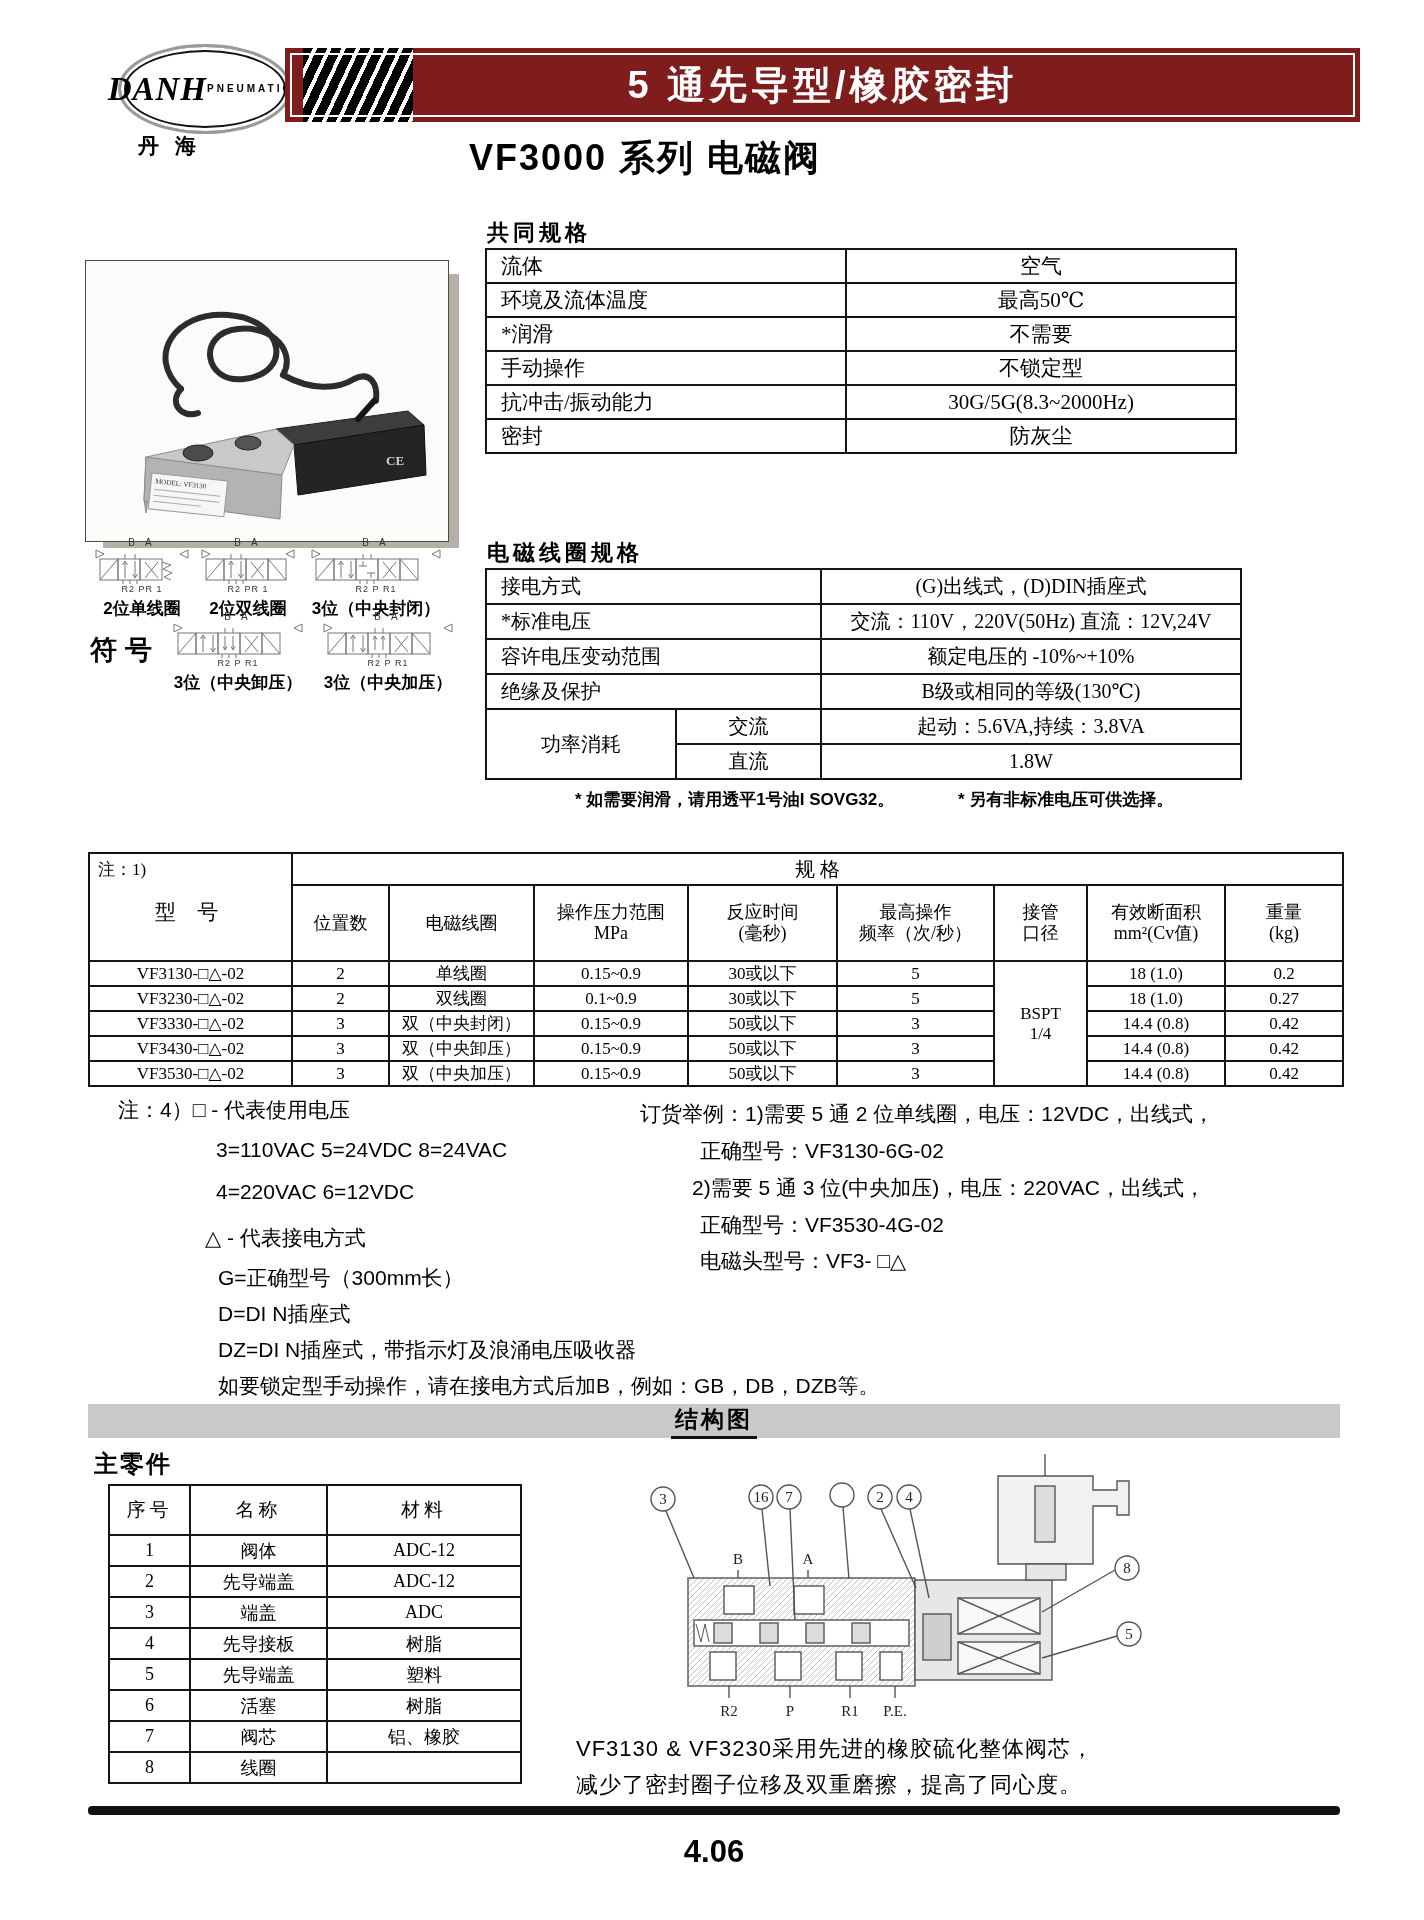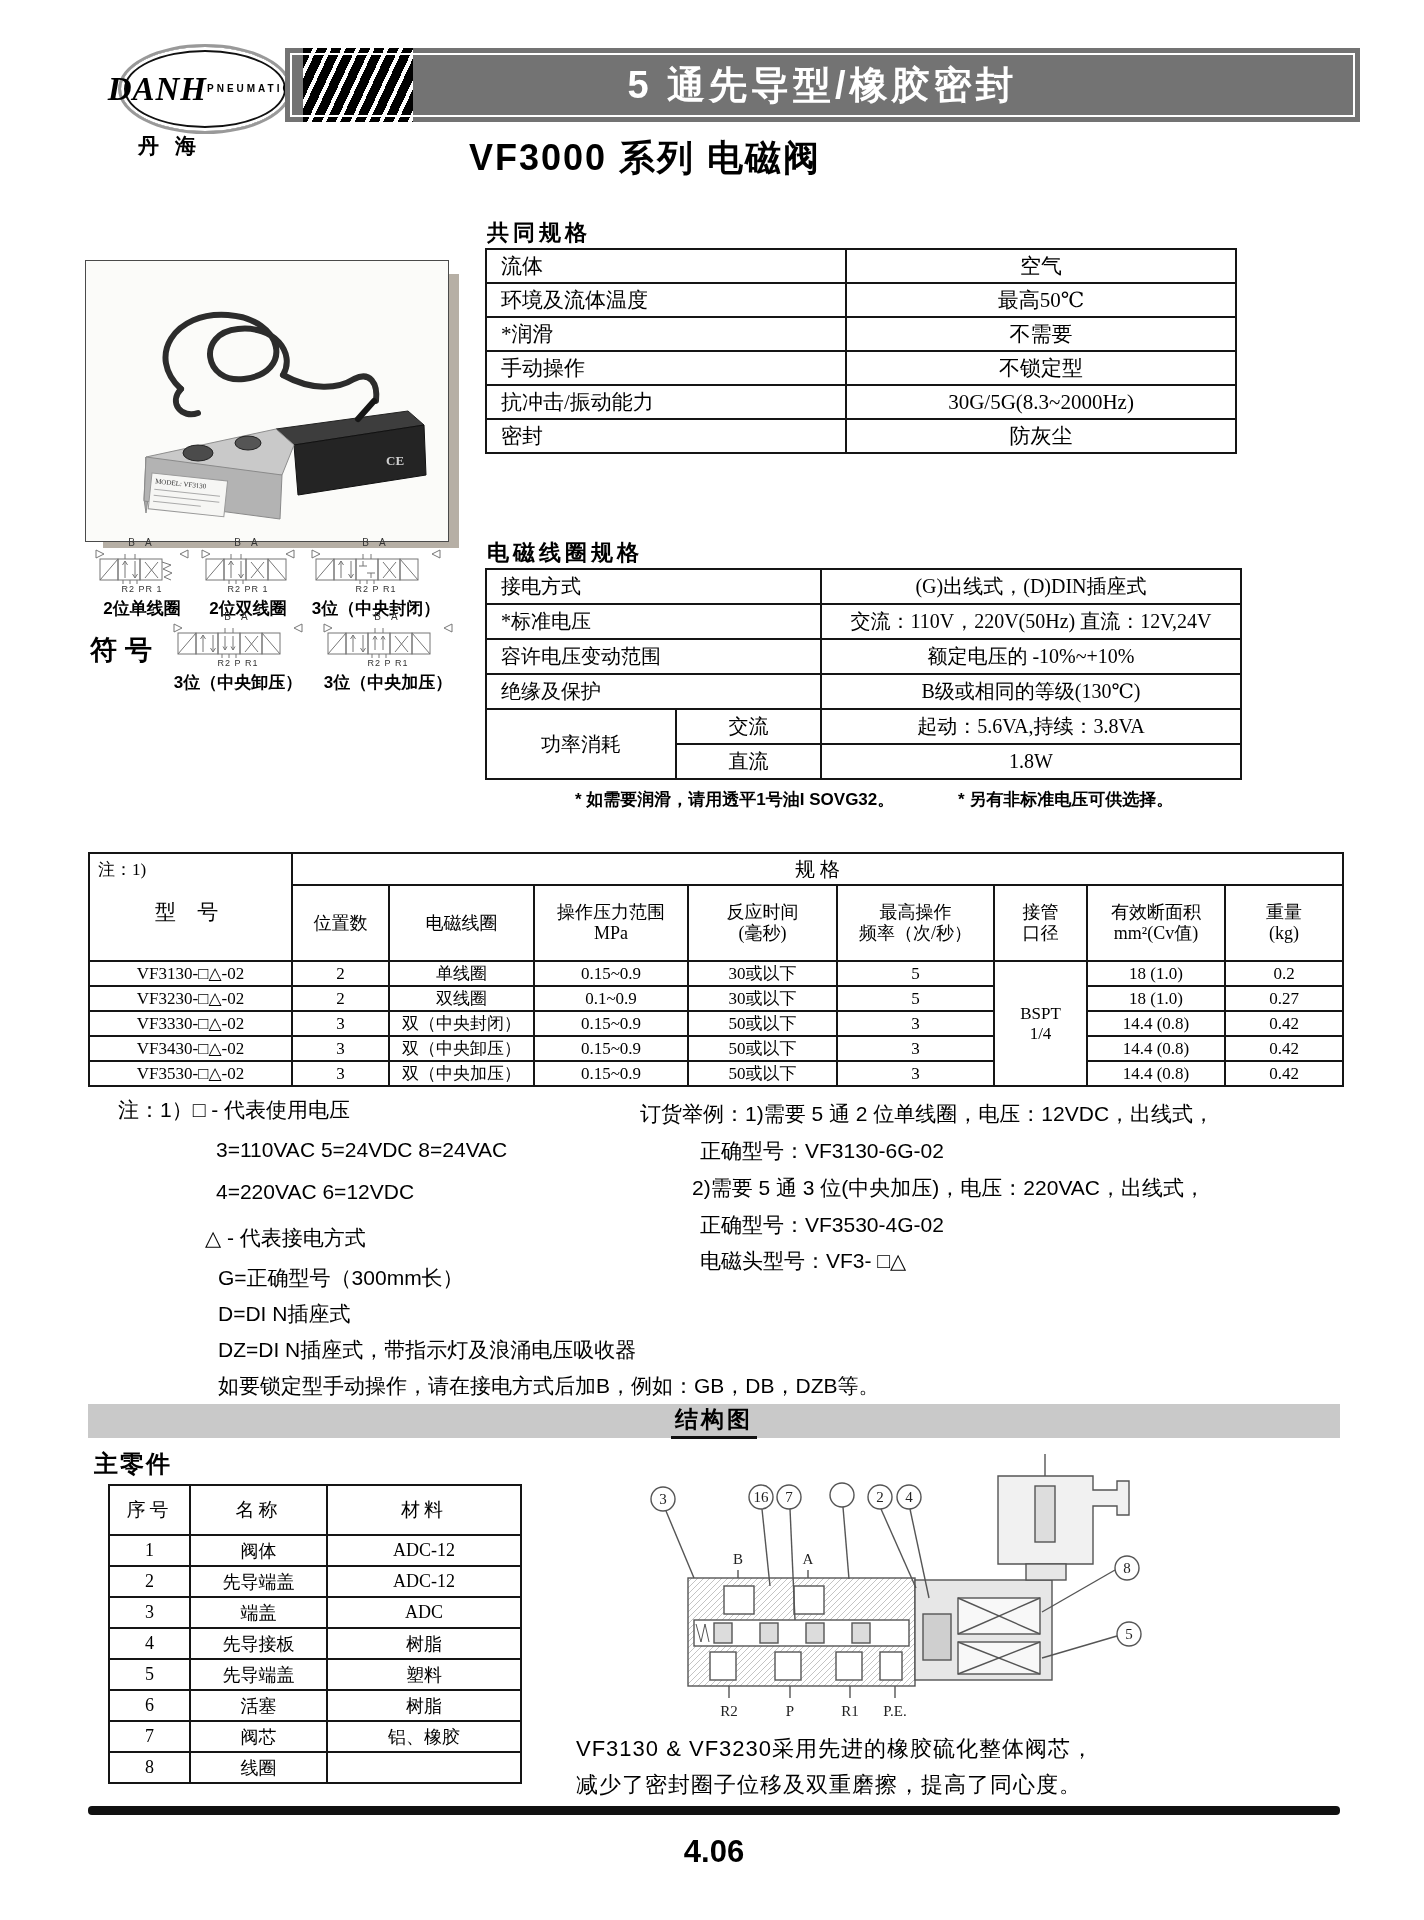--- a/index.html
+++ b/index.html
@@ -8,21 +8,21 @@
   .abs{position:absolute;}
 
   
   .logo-oval{position:absolute;left:118px;top:44px;width:168px;height:84px;border:3px solid #999;
              border-radius:50%;box-shadow:inset 0 0 0 3px #fff, inset 0 0 0 5px #111;
              display:flex;flex-direction:row;align-items:center;justify-content:center;}
   .logo-main{font-weight:bold;font-size:33px;letter-spacing:1px;font-style:italic;
              font-family:"Liberation Serif","DejaVu Serif",serif;}
   .logo-sub{font-size:10px;letter-spacing:3px;font-weight:bold;margin-top:-2px;}
   .logo-cn{position:absolute;left:138px;top:132px;font-size:21px;font-weight:bold;letter-spacing:16px;white-space:nowrap;}
-  .banner{position:absolute;left:285px;top:48px;width:1075px;height:74px;background:#737373;}
+  .banner{position:absolute;left:285px;top:48px;width:1075px;height:74px;background:#7f1d1d;}
   .banner-inner{position:absolute;left:5px;top:5px;right:5px;bottom:5px;border:2px solid #fff;
                 display:flex;align-items:center;justify-content:center;}
   .banner-stripes{position:absolute;left:18px;top:0;width:110px;height:100%;
                   background:repeating-linear-gradient(115deg,#000 0 9px,#fff 9px 13px);}
   .banner-text{color:#fff;font-size:38px;font-weight:bold;letter-spacing:4px;position:relative;z-index:2;}
   .page-title{position:absolute;left:145px;top:134px;width:1000px;text-align:center;
               font-size:36px;font-weight:bold;letter-spacing:2px;}
 
   
   .photo{position:absolute;left:85px;top:260px;width:362px;height:280px;background:#fbfbf9;
@@ -434,21 +434,21 @@
       <td>0.15~0.9</td>
       <td>50或以下</td>
       <td>3</td>
       <td>14.4 (0.8)</td>
       <td>0.42</td>
     </tr>
   </tbody>
     </table>
 
   <div>
-    <div class="noteline" style="left:118px;top:1096px;">注：1）□ - 代表使用电压</div>
+    <div class="noteline" style="left:118px;top:1096px;">注：4）□ - 代表使用电压</div>
     <div class="noteline" style="left:216px;top:1138px;">3=110VAC  5=24VDC  8=24VAC</div>
     <div class="noteline" style="left:216px;top:1180px;">4=220VAC  6=12VDC</div>
     <div class="noteline" style="left:205px;top:1224px;">△ - 代表接电方式</div>
     <div class="noteline" style="left:218px;top:1264px;">G=正确型号（300mm长）</div>
     <div class="noteline" style="left:218px;top:1300px;">D=DI N插座式</div>
     <div class="noteline" style="left:218px;top:1336px;">DZ=DI N插座式，带指示灯及浪涌电压吸收器</div>
     <div class="noteline" style="left:218px;top:1372px;">如要锁定型手动操作，请在接电方式后加B，例如：GB，DB，DZB等。</div>
   </div>
   <div>
     <div class="noteline" style="left:640px;top:1100px;">订货举例：1)需要 5 通 2 位单线圈，电压：12VDC，出线式，</div>

